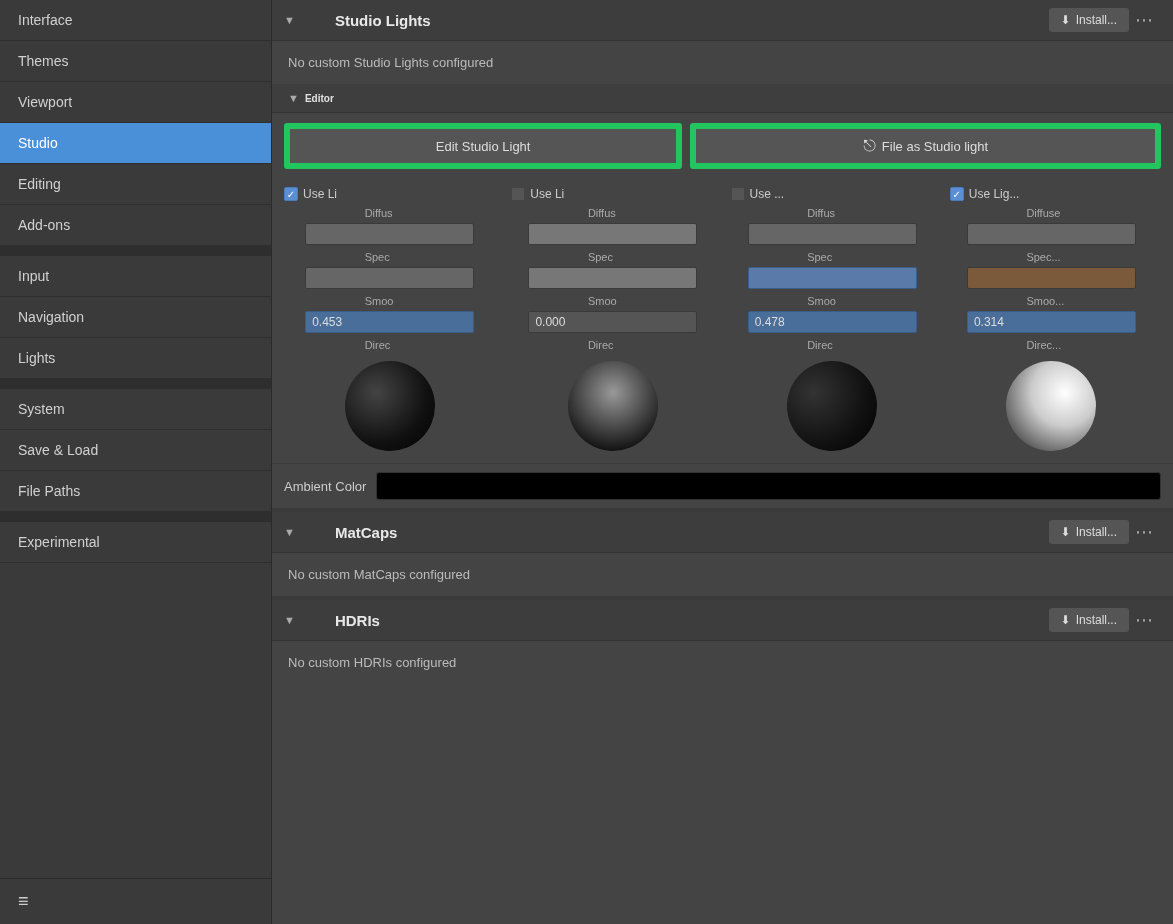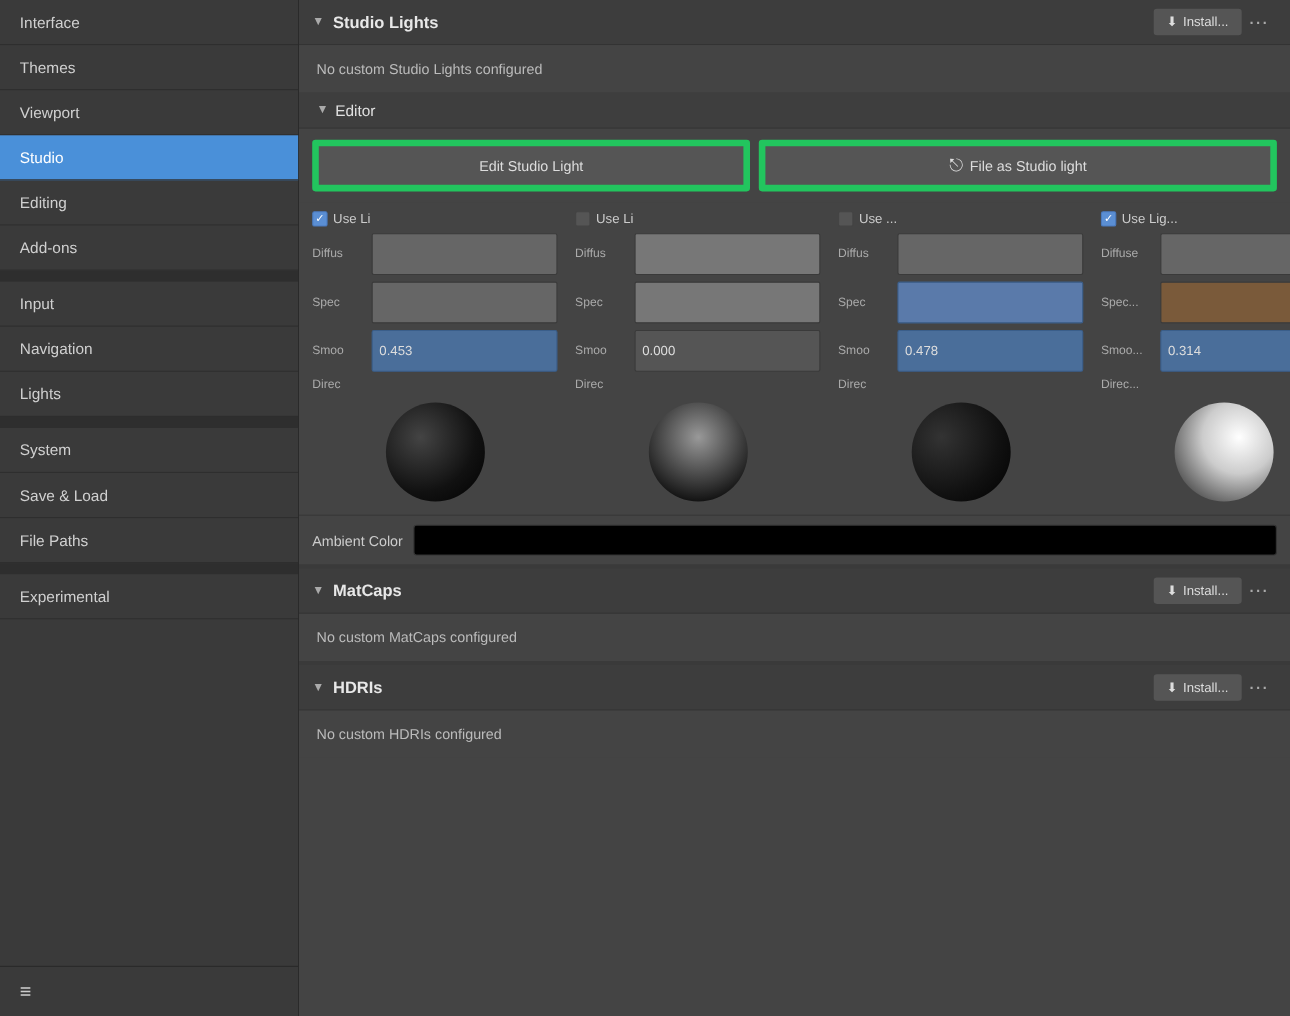--- a/index.html
+++ b/index.html
@@ -69,20 +69,21 @@
       align-items: center;
       padding: 8px 12px;
       background: #3d3d3d;
       border-bottom: 1px solid #333;
     }
     .section-header .title {
       font-size: 15px;
       font-weight: bold;
       color: #e8e8e8;
       flex: 1;
+      margin-left: 32px;
     }
     .section-header .triangle {
       color: #aaa;
       margin-right: 8px;
       font-size: 11px;
     }
     .install-btn {
       background: #555;
       border: none;
       color: #ddd;
@@ -114,22 +115,22 @@
 
     
     .sub-section-header {
       display: flex;
       align-items: center;
       padding: 8px 16px;
       background: #3e3e3e;
       border-bottom: 1px solid #333;
     }
     .sub-section-header .title {
-      font-size: 14px;
-      font-weight: normal;
+      font-size: 10px;
+      font-weight: bold;
       color: #e0e0e0;
     }
 
     
     .editor-buttons {
       display: flex;
       padding: 10px 12px;
       gap: 8px;
       background: #444;
     }
@@ -198,20 +199,21 @@
       overflow: hidden;
       text-overflow: ellipsis;
     }
 
     
     .field-row {
       display: flex;
       align-items: center;
       width: 100%;
       gap: 4px;
+      flex-direction: column;
     }
     .field-label {
       font-size: 11px;
       color: #aaa;
       width: 50px;
       flex-shrink: 0;
     }
     .field-input {
       flex: 1;
       background: #555;

